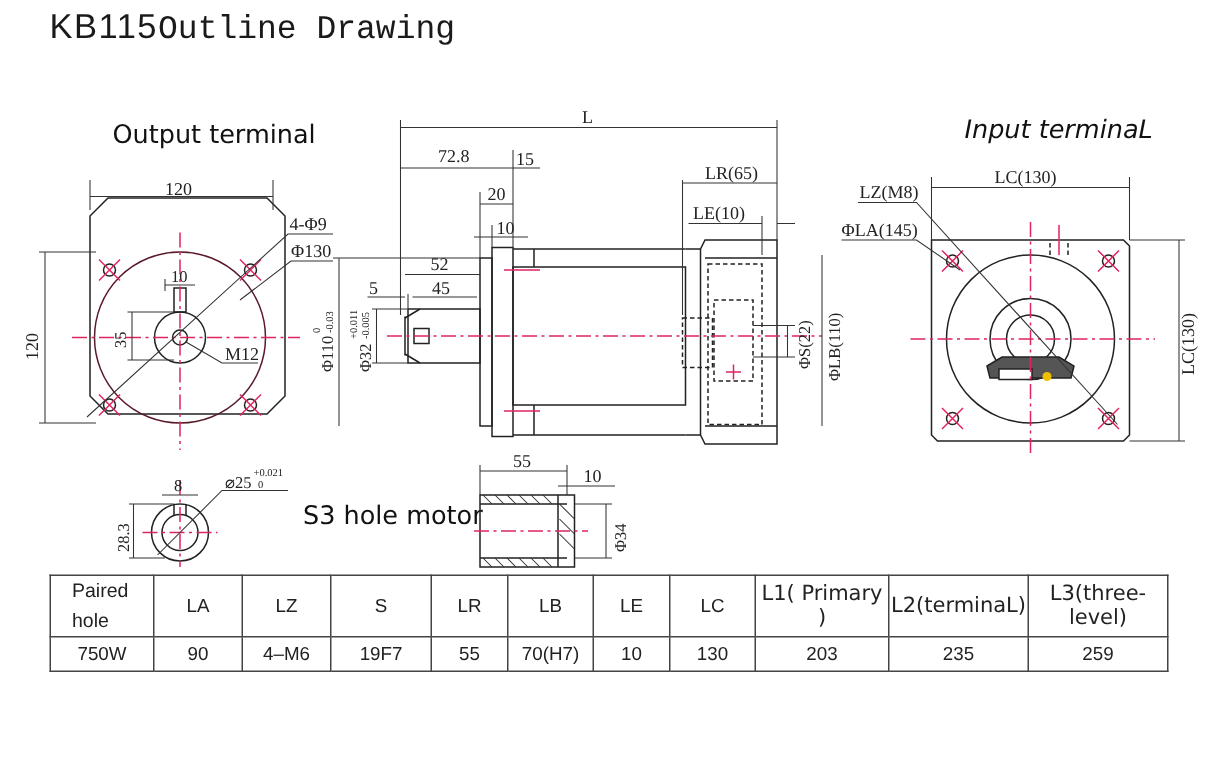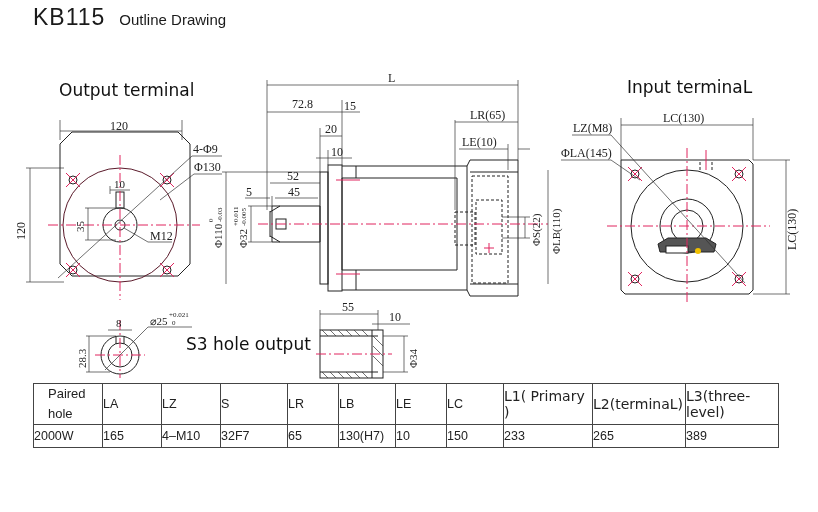--- a/index.html
+++ b/index.html
@@ -1,44 +1,44 @@
 <!DOCTYPE html>
 <html><head>
 <meta charset="utf-8">
 <style>
   html, body { margin: 0; padding: 0; background: #ffffff; }
   body { width: 818px; height: 512px; position: relative; overflow: hidden; font-family: "DejaVu Sans", sans-serif; }
   .title { position: absolute; left: 33px; top: 4px; font-size: 23px; color: #1a1a1a; white-space: nowrap; font-family: "Liberation Sans", sans-serif; }
-  .title .model { letter-spacing: 1px; margin-right: 14px; }
-  .title .name { font-family: Liberation Sans, sans-serif; font-size: 15px; }
-  .label { position: absolute; font-family: "DejaVu Sans", sans-serif; color: #111; white-space: nowrap; font-size: 17px; }
+  .title .model { letter-spacing: 1px; }
+  .title .name { font-family: Liberation Mono, monospace; font-size: 22px; }
+  .label { position: absolute; font-family: "DejaVu Sans", sans-serif; color: #111; white-space: nowrap; font-size: 17px; margin-left: 16px; }
   svg.drawing { position: absolute; left: 0; top: 0; }
   svg text { font-family: "Liberation Serif", serif; fill: #222; }
   .ln { stroke: #222; stroke-width: 1; fill: none; }
   .thin { stroke: #333; stroke-width: 0.7; fill: none; }
   .red { stroke: #e0245e; stroke-width: 1; fill: none; }
   .cl { stroke: #e0245e; stroke-width: 1; fill: none; stroke-dasharray: 10 3 2 3; }
   .dash { stroke: #222; stroke-width: 1; fill: none; stroke-dasharray: 3 2; }
   .maroon { stroke: #5a1a2a; stroke-width: 1; fill: none; }
   table.spec { position: absolute; left: 33px; top: 383px; border-collapse: collapse; font-family: "Liberation Sans", sans-serif; font-size: 12.5px; color: #222; }
-  table.spec td, table.spec th { border: 1.3px solid #444; text-align: left; font-weight: normal; padding: 0; height: 22px; }
+  table.spec td, table.spec th { border: 1.3px solid #444; text-align: center; font-weight: normal; padding: 0; height: 22px; }
   table.spec th { height: 34px; }
   table.spec th.pm { text-align: left; padding-left: 14px; line-height: 20px; font-size: 13px; }
   table.spec th.cn { font-family: "DejaVu Sans", sans-serif; font-size: 14px; }
 </style>
 </head>
 <body>
 
 <div class="title">
   <span class="model">KB115</span><span class="name">Outline Drawing</span>
 </div>
 
 <div class="label" style="left:59px; top:80px;">Output terminal</div>
-<div class="label" style="left:627px; top:77px;">Input terminaL</div>
-<div class="label" style="left:186px; top:334px;">S3 hole output</div>
+<div class="label" style="left:627px; top:77px;font-style:italic;">Input terminaL</div>
+<div class="label" style="left:186px; top:334px;">S3 hole motor</div>
 
 <svg class="drawing" width="818" height="380" viewBox="0 0 818 380">
 
   <g>
     <path class="ln" d="M72,132 L178,132 L190,144 L190,264 L178,276 L72,276 L60,264 L60,144 Z"></path>
     <circle class="maroon" cx="120" cy="225" r="57"></circle>
     <circle class="ln" cx="120" cy="225" r="17"></circle>
     <circle class="ln" cx="120" cy="225" r="5"></circle>
     <rect class="ln" x="116" y="192" width="8" height="16"></rect>
 
@@ -198,26 +198,26 @@
     <th style="width:66px">S</th>
     <th style="width:50px">LR</th>
     <th style="width:56px">LB</th>
     <th style="width:50px">LE</th>
     <th style="width:56px">LC</th>
     <th class="cn" style="width:88px">L1( Primary )</th>
     <th class="cn" style="width:92px">L2(terminaL)</th>
     <th class="cn" style="width:92px">L3(three-level)</th>
   </tr>
   <tr>
-    <td>2000W</td>
-    <td>165</td>
-    <td>4–M10</td>
-    <td>32F7</td>
-    <td>65</td>
-    <td>130(H7)</td>
+    <td>750W</td>
+    <td>90</td>
+    <td>4–M6</td>
+    <td>19F7</td>
+    <td>55</td>
+    <td>70(H7)</td>
     <td>10</td>
-    <td>150</td>
-    <td>233</td>
-    <td>265</td>
-    <td>389</td>
+    <td>130</td>
+    <td>203</td>
+    <td>235</td>
+    <td>259</td>
   </tr>
 </tbody>
   </table>
 
 </body></html>

